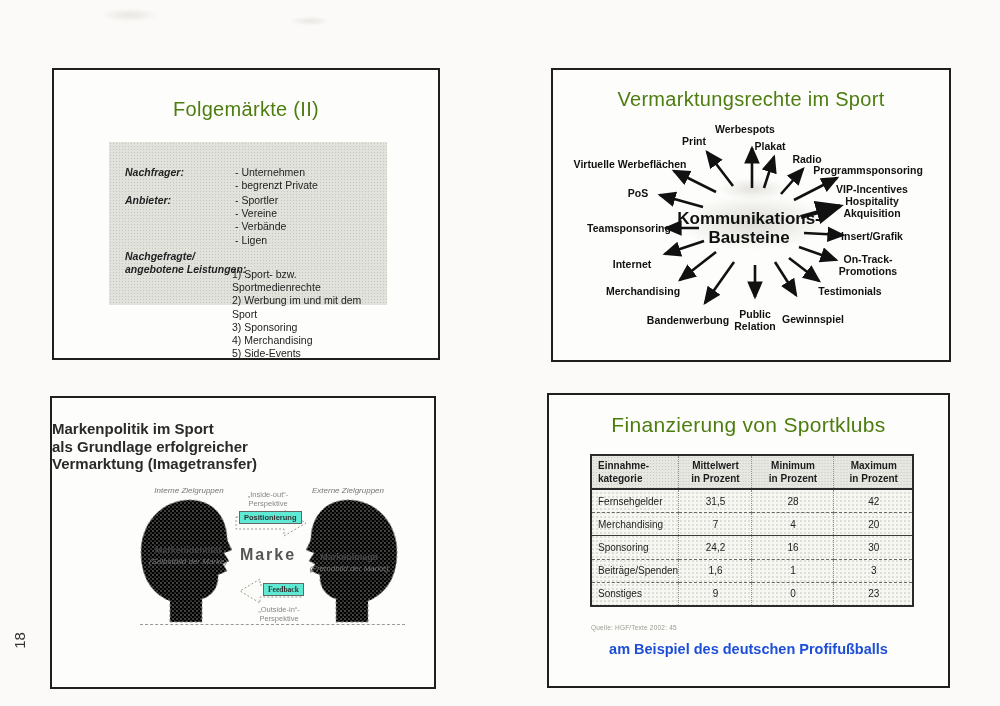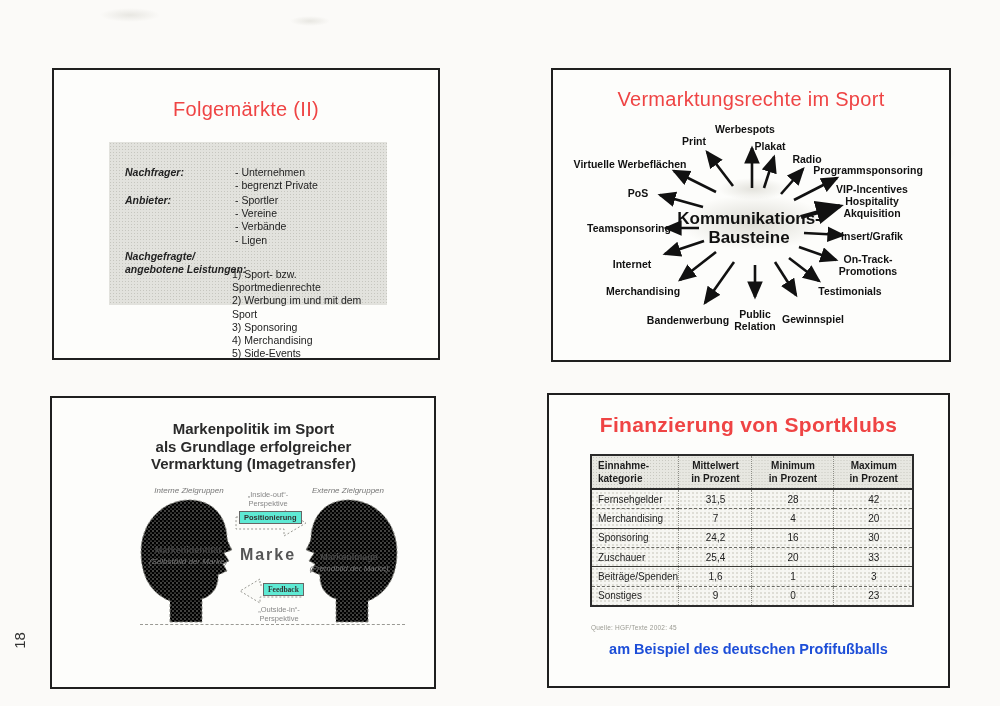--- a/index.html
+++ b/index.html
@@ -13,41 +13,41 @@
   .page-number{position:absolute;left:4px;top:632px;font-size:15px;color:#333;
                transform:rotate(-90deg);transform-origin:center;width:30px;text-align:center;}
 
   
   .slide{position:absolute;border:2px solid #1f1f1f;background:#fdfdfb;}
   .slide-tl{left:52px;top:68px;width:384px;height:288px;}
   .slide-tr{left:551px;top:68px;width:380px;height:290px;padding-left:16px;}
   .slide-bl{left:50px;top:396px;width:382px;height:289px;}
   .slide-br{left:547px;top:393px;width:399px;height:291px;}
 
-  .big-title{position:absolute;left:0;right:0;text-align:center;font-size:20px;color:#ef4444;letter-spacing:.3px;}
-  .bold{font-weight:700;}
+  .big-title{position:absolute;left:0;right:0;text-align:center;font-size:20px;color:#4d7c0f;letter-spacing:.3px;}
+  .bold{font-weight:400;}
 
   
   .graybox{position:absolute;left:55px;top:72px;width:278px;height:163px;
            background-color:#e2e2dd;
            background-image:radial-gradient(#c6c6bf 0.8px, transparent 0.9px);
            background-size:3px 3px;}
   .gb-label{position:absolute;font-size:10.5px;font-weight:700;font-style:italic;color:#222;}
   .gb-val{position:absolute;font-size:10.5px;line-height:1.26;color:#222;}
 
   
   .spoke{position:absolute;font-size:10.5px;font-weight:700;color:#111;white-space:pre-line;
          transform:translate(-50%,-50%);text-align:center;line-height:1.15;}
   .center-label{position:absolute;font-size:17px;font-weight:700;color:#111;white-space:pre-line;
                 transform:translate(-50%,-50%);text-align:center;line-height:1.1;}
   .cloud{position:absolute;background:radial-gradient(closest-side,#dddcd5,rgba(221,220,213,0));}
 
   
-  .bl-title{position:absolute;left:0;right:0;top:22px;text-align:center;font-size:15px;
-            font-weight:700;line-height:1.18;color:#2a2a2a;white-space:pre-line;padding-left:21px;}
+  .bl-title{position:absolute;left:0;right:0;top:22px;text-align:left;font-size:15px;
+            font-weight:700;line-height:1.18;color:#2a2a2a;white-space:pre-line;}
   .group-label{position:absolute;font-size:8px;font-style:italic;color:#777;transform:translate(-50%,-50%);white-space:nowrap;}
   .head-title{position:absolute;font-size:9px;font-weight:700;color:#444;transform:translate(-50%,-50%);white-space:nowrap;}
   .head-sub{position:absolute;font-size:8px;font-style:italic;color:#777;transform:translate(-50%,-50%);white-space:nowrap;}
   .marke{position:absolute;font-size:16px;font-weight:700;letter-spacing:2px;color:#555;transform:translate(-50%,-50%);}
   .arrow-note{position:absolute;font-size:7.5px;color:#888;text-align:center;line-height:1.25;
               transform:translate(-50%,0);white-space:pre-line;}
   .mini-box{position:absolute;border:1px solid #666;background:#5eead4;font-size:7.5px;font-weight:700;
             color:#333;padding:1px 4px;white-space:nowrap;}
   .ground{position:absolute;border-top:1px dashed #9a9a94;}
 
@@ -257,26 +257,20 @@
           <td class="num">7</td>
           <td class="num">4</td>
           <td class="num">20</td>
         </tr>
         <tr>
           <td>Sponsoring</td>
           <td class="num">24,2</td>
           <td class="num">16</td>
           <td class="num">30</td>
         </tr>
-        <tr class="strong">
-          <td>Zuschauer</td>
-          <td class="num">25,4</td>
-          <td class="num">20</td>
-          <td class="num">33</td>
-        </tr>
         <tr>
           <td>Beiträge/Spenden</td>
           <td class="num">1,6</td>
           <td class="num">1</td>
           <td class="num">3</td>
         </tr>
         <tr>
           <td>Sonstiges</td>
           <td class="num">9</td>
           <td class="num">0</td>

